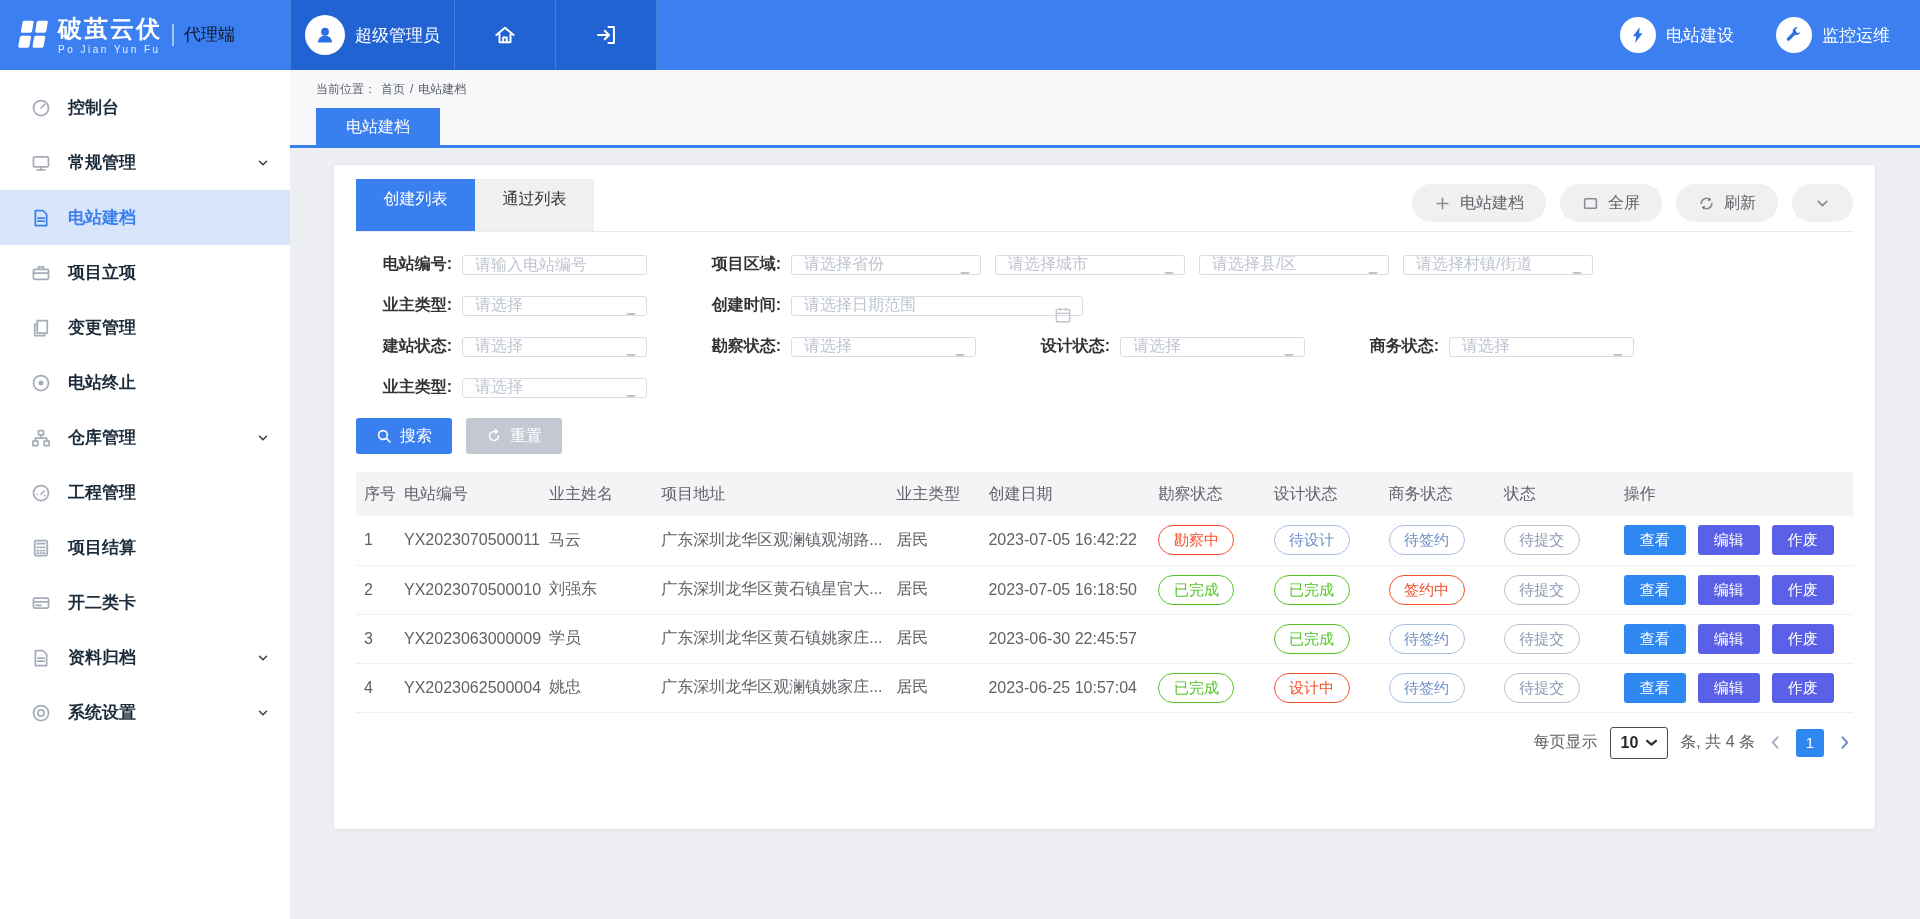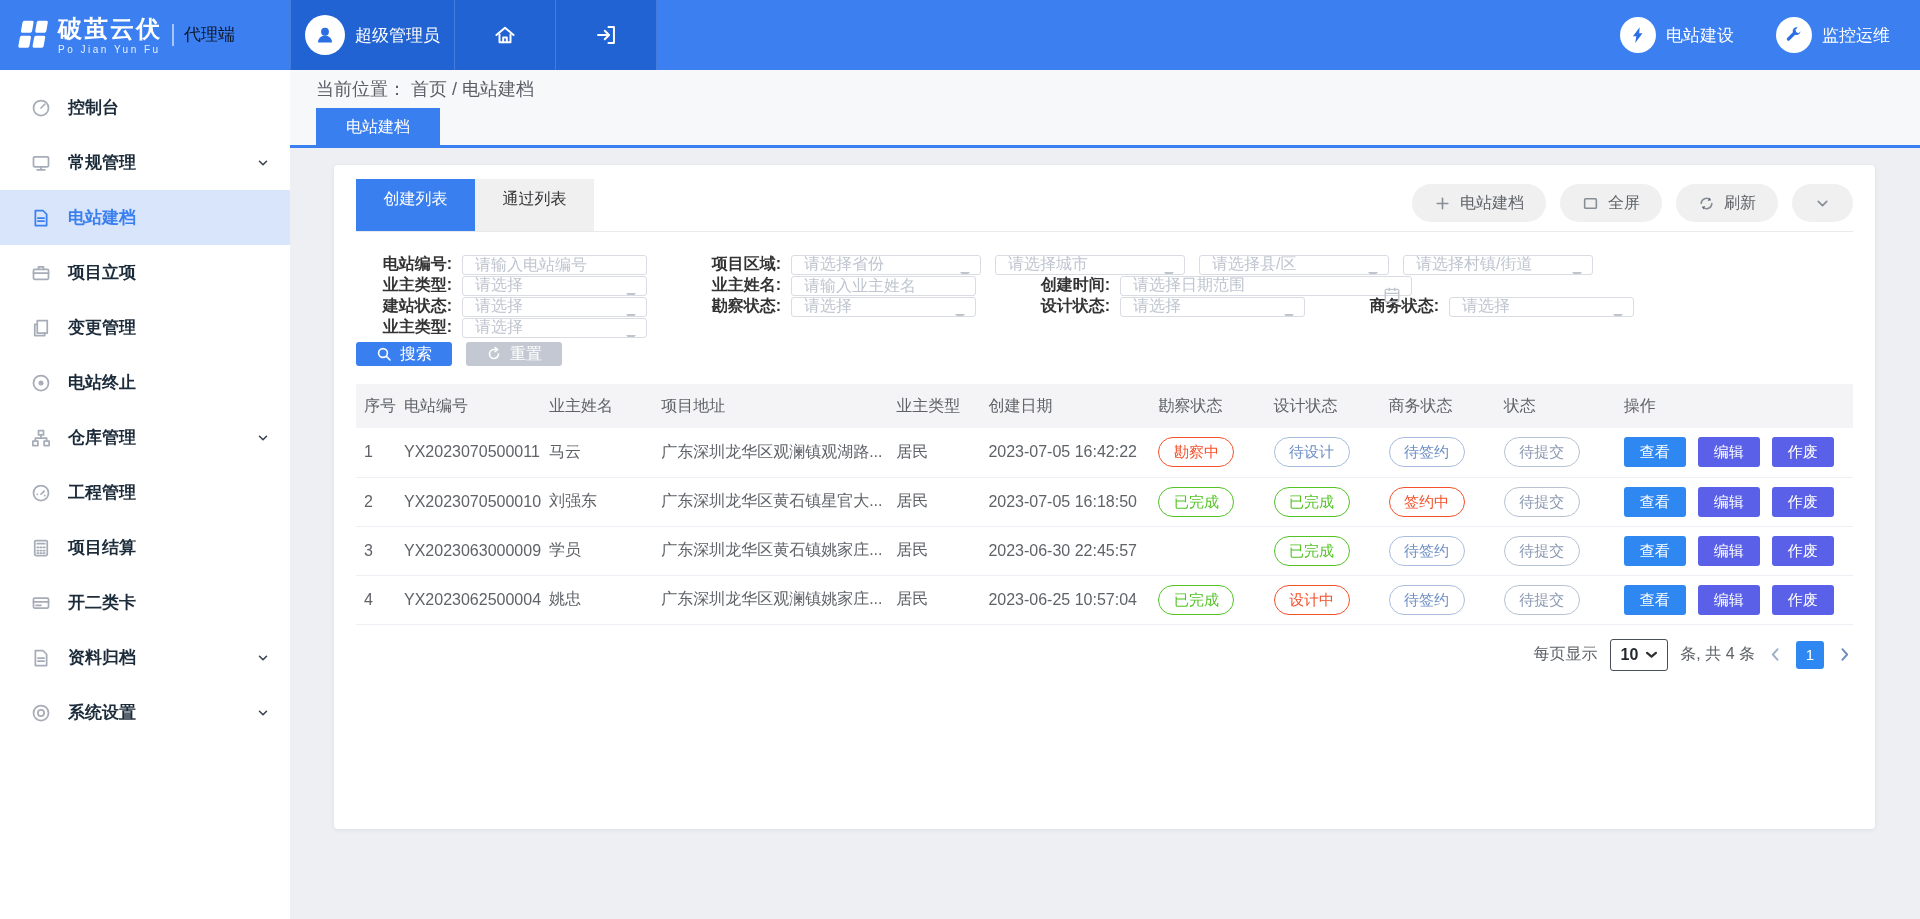--- a/index.html
+++ b/index.html
@@ -34,51 +34,51 @@
   .s-icon { width:22px; height:22px; margin-right:16px; color:#a6adb8; display:flex; align-items:center; justify-content:center; }
   .s-icon svg { width:20px; height:20px; fill:none; stroke:currentColor; stroke-width:1.4; stroke-linecap:round; stroke-linejoin:round; }
   .s-label { flex:1; }
   .s-chev { color:#39424e; display:flex; }
   .s-chev svg { width:14px; height:14px; fill:none; stroke:currentColor; stroke-width:1.8; stroke-linecap:round; stroke-linejoin:round; }
   .side-item.active { background:#d9e5fb; color:#3a7ff0; }
   .side-item.active .s-icon { color:#3a7ff0; }
 
   
   .content { grid-row:2; grid-column:2; background:#edeff3; overflow:hidden; }
-  .crumb-row { height:38px; display:flex; align-items:center; padding-left:26px; background:#f7f8fa; color:#5a5e66; font-size:18px; gap:5px; }
+  .crumb-row { height:38px; display:flex; align-items:center; padding-left:26px; background:#f7f8fa; color:#5a5e66; font-size:12px; gap:5px; }
   .crumb-link { cursor:pointer; }
   .page-tabbar { background:#f7f8fa; border-bottom:3px solid #3a7ff0; padding-left:26px; height:40px; display:flex; align-items:flex-end; }
   .page-tab { background:#3a7ff0; color:#fff; height:37px; line-height:37px; padding:0 30px; font-size:16px; cursor:pointer; }
 
   .card { margin:17px 45px 0 44px; height:664px; background:#fff; border-radius:4px; box-shadow:0 1px 4px rgba(15,35,70,.08); padding:14px 22px 0; overflow:hidden; }
   .card-head { display:flex; justify-content:space-between; align-items:flex-end; border-bottom:1px solid #e8eaee; }
   .list-tabs { display:flex; }
   .list-tab { min-width:119px; text-align:center; height:52px; line-height:40px; font-size:16px; background:#f0f0f0; color:#303133; cursor:pointer; padding:0 14px; }
   .list-tab.active { background:#3a7ff0; color:#fff; }
   .toolbar { display:flex; gap:14px; align-items:center; padding-bottom:9px; }
   .pill { height:38px; border-radius:19px; background:#f0f0f1; color:#5f6368; display:flex; align-items:center; gap:9px; padding:0 22px; font-size:16px; cursor:pointer; }
   .pill .t-icon { display:flex; }
   .pill .t-icon svg { width:17px; height:17px; fill:none; stroke:#878d97; stroke-width:1.5; stroke-linecap:round; stroke-linejoin:round; }
 
   .filters { margin-top:22px; }
-  .f-row { display:flex; }
+  .f-row { display:flex; margin-bottom:20px; }
   .field { display:flex; align-items:center; margin-right:38px; }
   .lbl { min-width:96px; text-align:right; margin-right:10px; font-weight:bold; font-size:16px; color:#333; white-space:nowrap; }
   .ctl { height:20px; border:1px solid #d9dce3; border-radius:3px; background:#fff; }
   .inp { width:185px; padding:0 12px; font-size:16px; color:#333; font-family:inherit; outline:none; }
   .inp::placeholder { color:#bfc5cf; }
   .sel { width:185px; position:relative; display:flex; align-items:center; padding:0 28px 0 12px; color:#bfc5cf; font-size:16px; cursor:pointer; white-space:nowrap; overflow:hidden; }
   .caret { position:absolute; right:10px; top:16px; width:0; height:0; border:5px solid transparent; border-top:6px solid #c0c4cc; }
   .sel-group { display:flex; gap:14px; }
   .sel-group .sel { width:190px; }
   .date { width:292px; position:relative; display:flex; align-items:center; padding:0 36px 0 12px; color:#bfc5cf; font-size:16px; cursor:pointer; }
   .cal { position:absolute; right:10px; top:9px; display:flex; }
 
   .btn-row { display:flex; gap:14px; margin:4px 0 18px; }
-  .btn { height:24px; border:none; border-radius:3px; color:#fff; font-size:16px; display:flex; align-items:center; gap:8px; padding:0 20px; cursor:pointer; font-family:inherit; }
+  .btn { height:36px; border:none; border-radius:3px; color:#fff; font-size:16px; display:flex; align-items:center; gap:8px; padding:0 20px; cursor:pointer; font-family:inherit; }
   .btn-search { background:#3a7ff0; }
   .btn-reset { background:#c3c8d2; }
 
   .tbl { width:100%; border-collapse:collapse; table-layout:fixed; font-size:16px; color:#5f6368; margin-top:16px; }
   .tbl thead th { background:#f4f4f6; height:44px; font-weight:normal; text-align:left; padding:0 8px; color:#5f6368; white-space:nowrap; }
   .tbl td { height:49px; border-bottom:1px solid #eceff4; padding:0 8px; white-space:nowrap; overflow:hidden; }
   .badge { display:inline-block; min-width:76px; padding:0 12px; height:30px; line-height:28px; border-radius:15px; border:1px solid; font-size:15px; text-align:center; }
   .b-act  { color:#f4512c; border-color:#f4512c; }
   .b-done { color:#53c326; border-color:#53c326; }
   .b-pend { color:#6e8fc7; border-color:#a9bedf; }
@@ -382,24 +382,20 @@
               </div>
           </div>
         </div>
         <div class="f-row">
           <div class="field">
             <span class="lbl">业主类型:</span>
             <div class="ctl sel">
               <span>请选择</span>
               <span class="caret"></span>
             </div>
-          </div>
-          <div class="field">
-            <span class="lbl">业主姓名:</span>
-            <input class="ctl inp" placeholder="请输入业主姓名" style="">
           </div>
           <div class="field">
             <span class="lbl">创建时间:</span>
             <div class="ctl date">
               <span>请选择日期范围</span>
               <span class="cal">
                 <svg viewBox="0 0 16 16" width="18" height="18" fill="none" stroke="#c0c4cc" stroke-width="1.2">
                   <rect x="2" y="3" width="12" height="11" rx="1"></rect>
                     <path d="M2 6.5h12M5.5 1.5v3M10.5 1.5v3"></path>
                 </svg>

